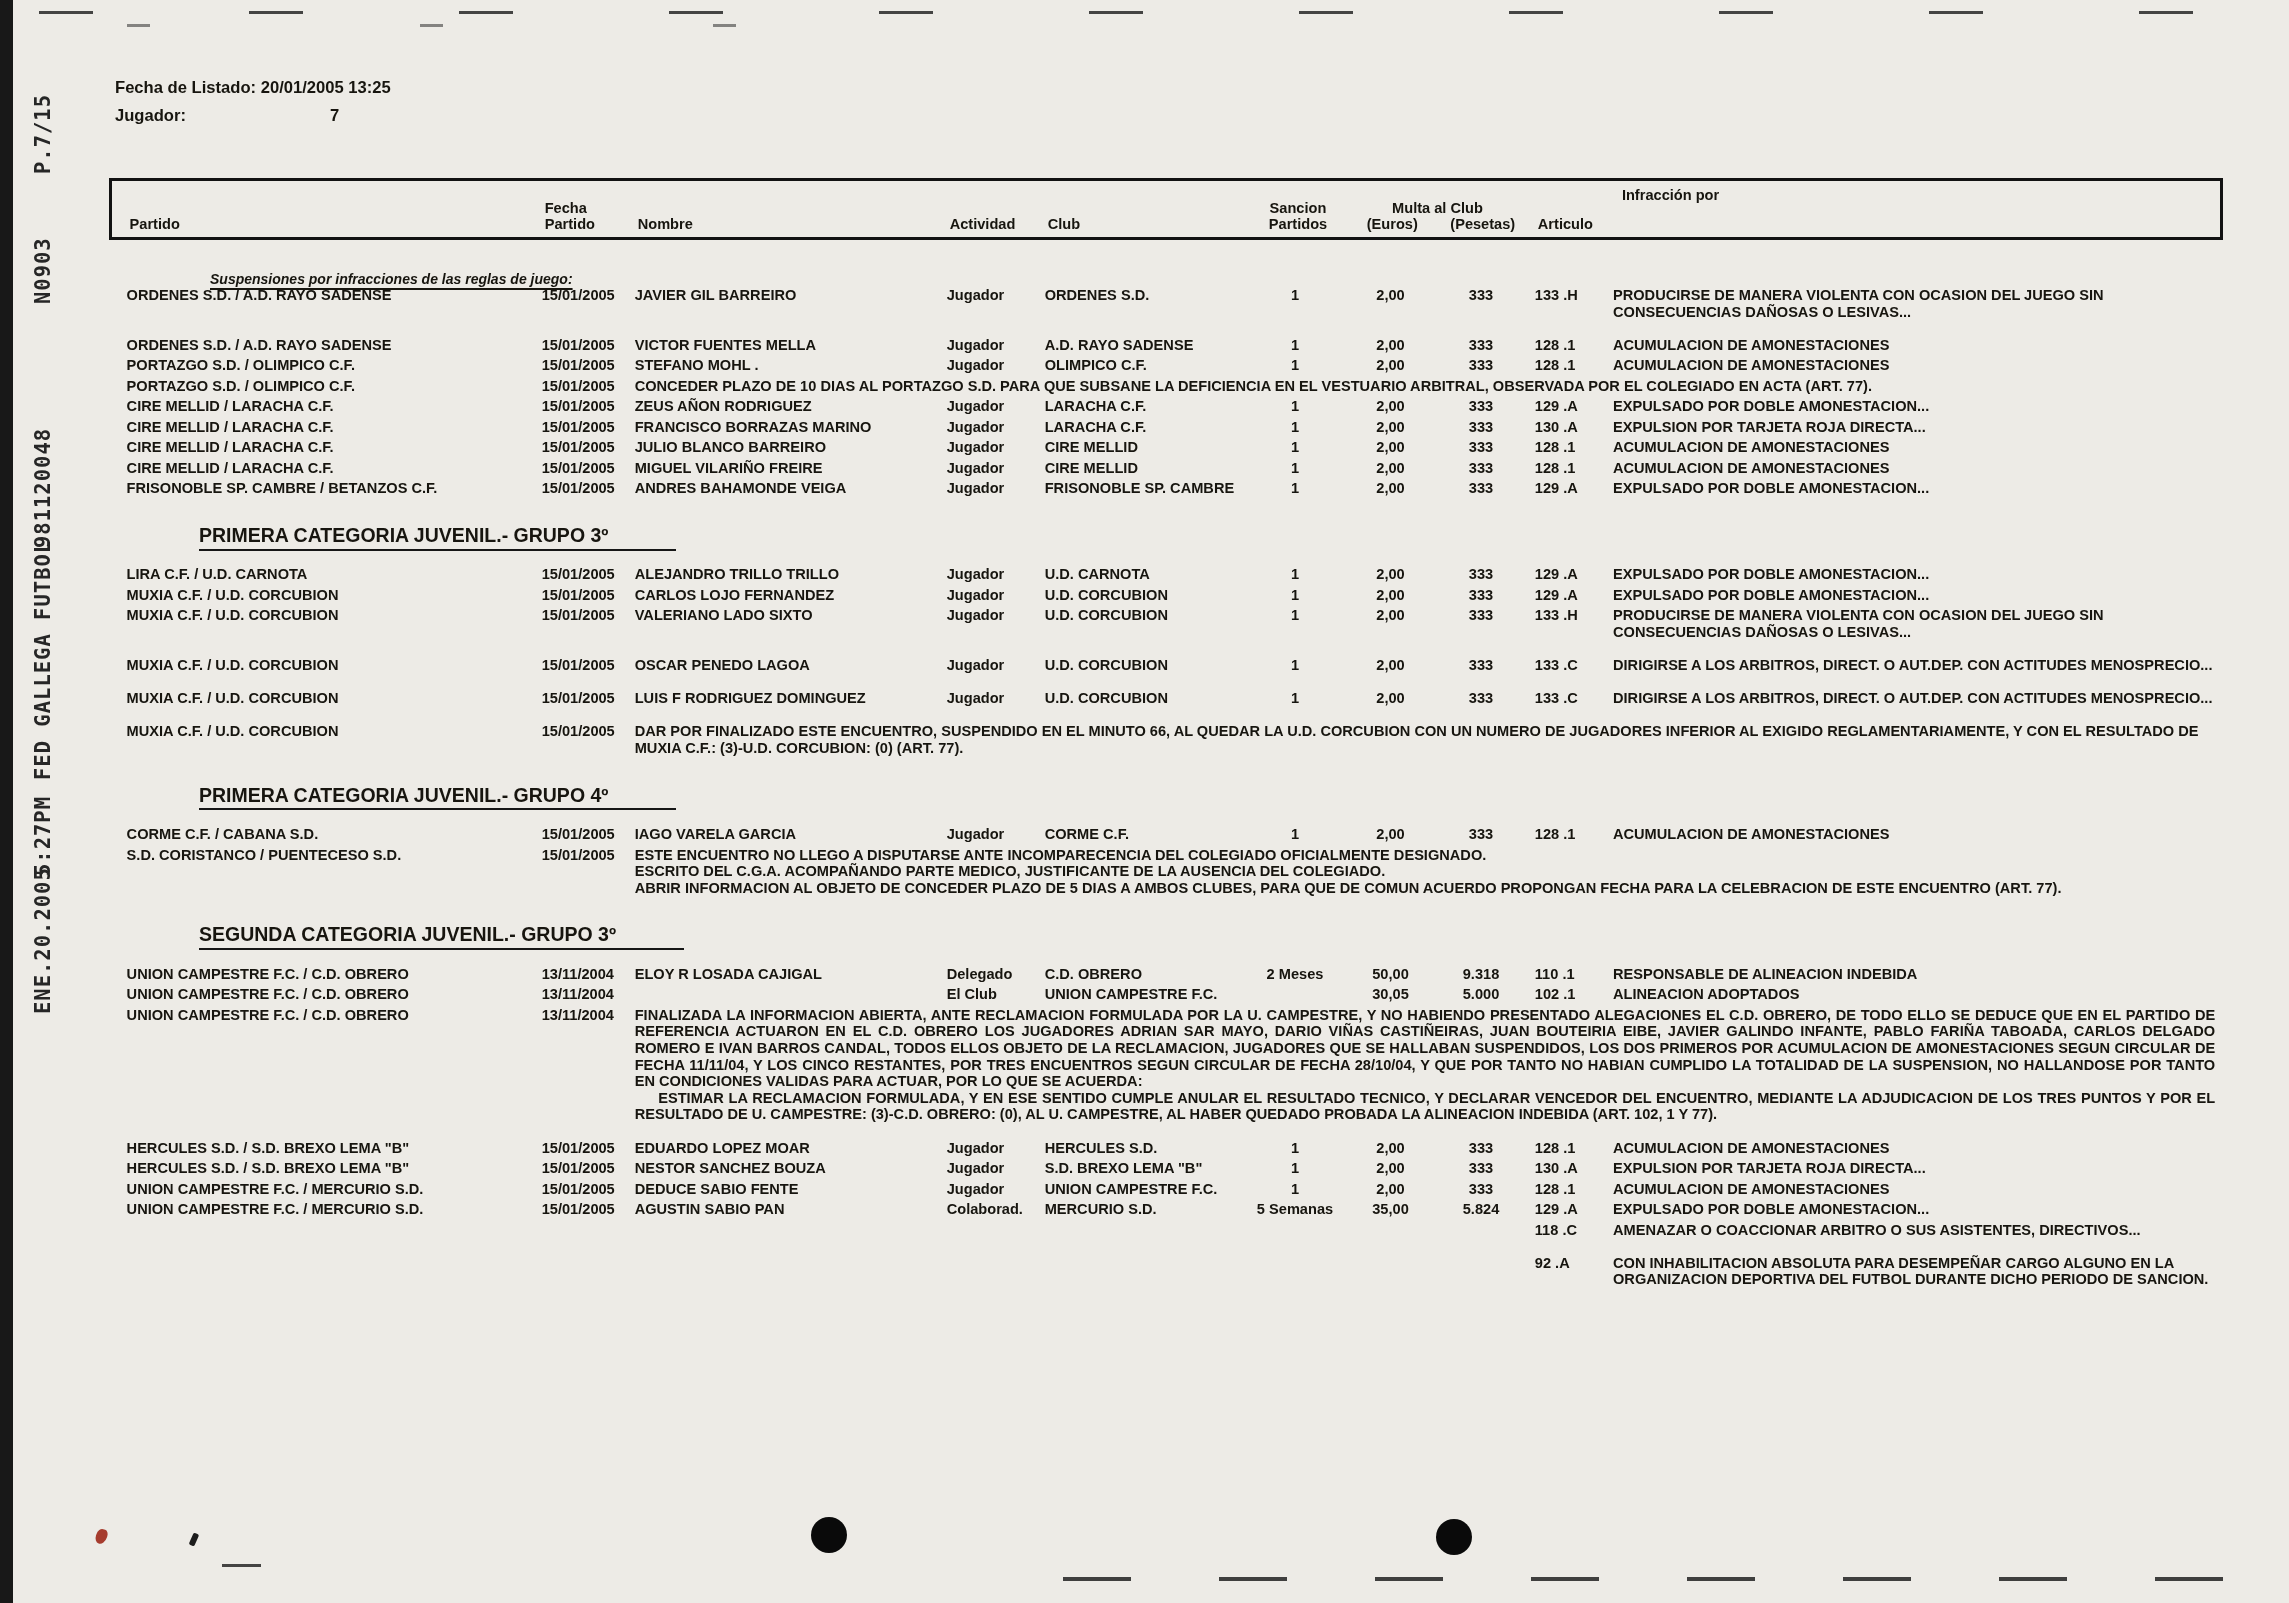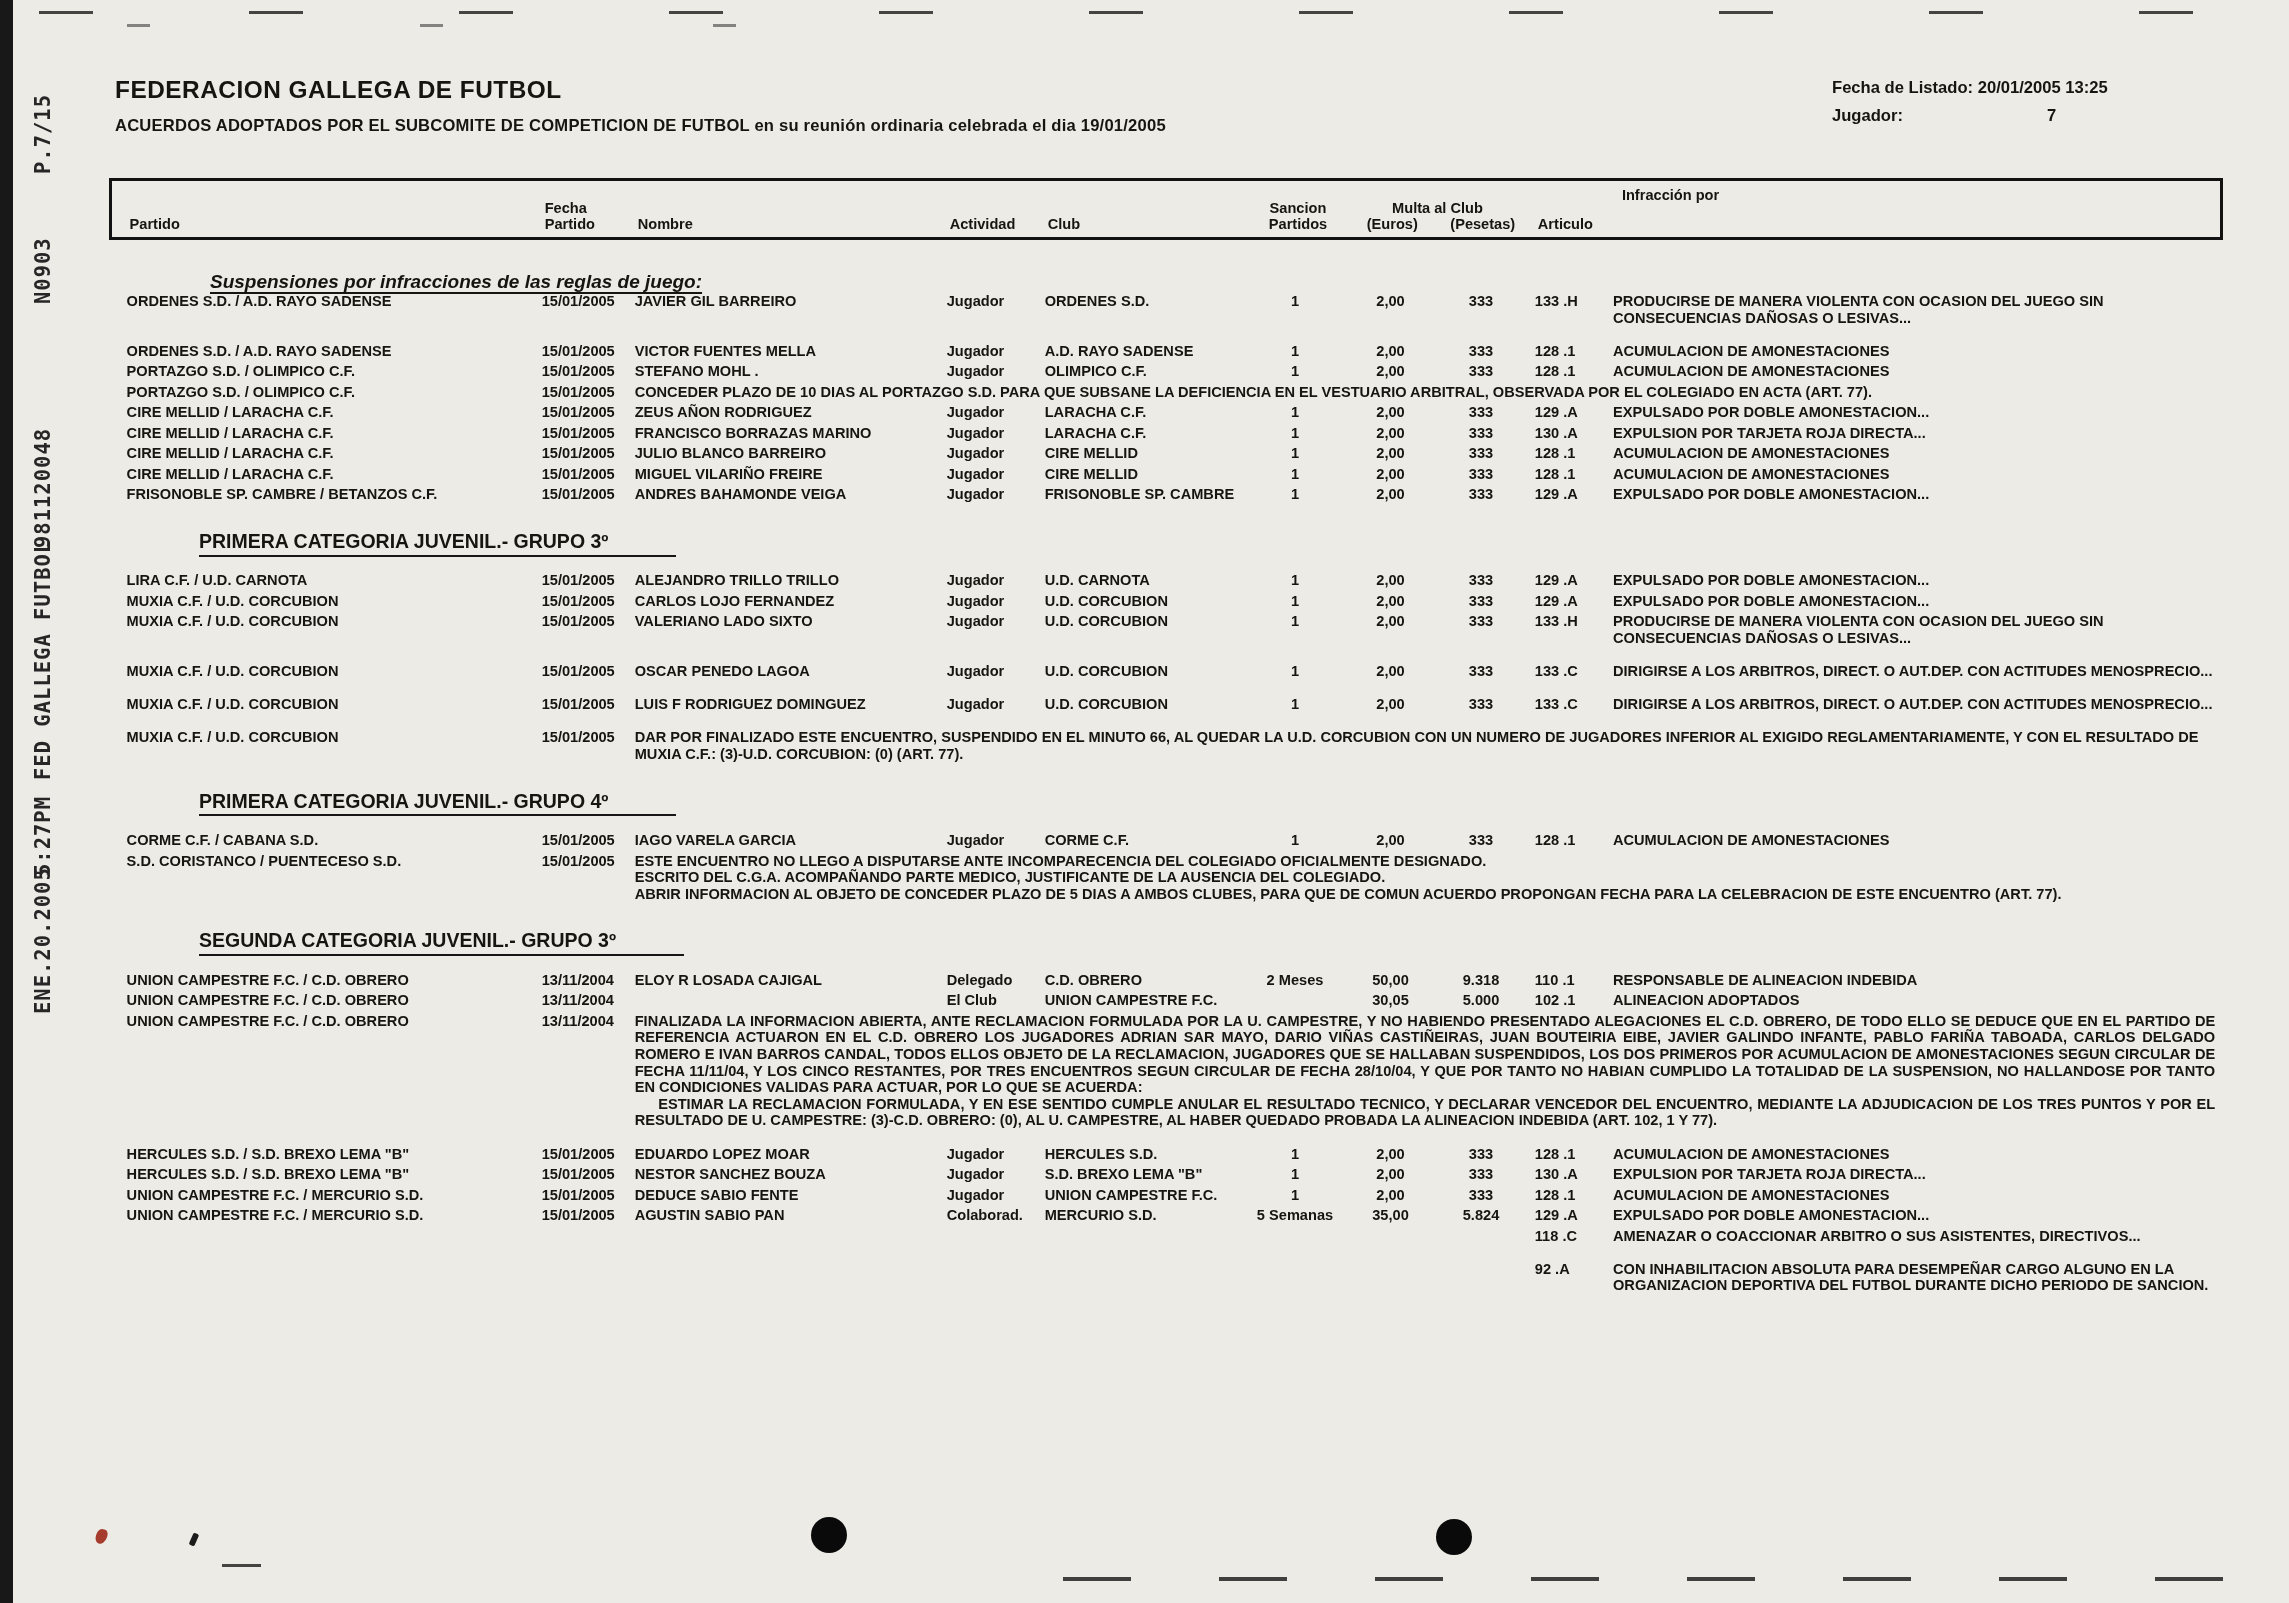--- a/index.html
+++ b/index.html
@@ -62,21 +62,21 @@
   .th-sancion { align-items:center; text-align:center; }
   .th-multa { grid-column:7/9; }
   .multa-top { text-align:center; }
   .multa-sub { display:flex; }
   .multa-sub span { width:50%; text-align:center; }
   .th-articulo { padding-left:9.8px;margin-top:16px; }
   .th-infraccion { justify-content:flex-start; padding-top:6.8px; padding-left:5.9px; }
 
   .intro {
     margin:31px 0 0 101px;
-    font-size:19px; font-weight:bold; font-style:italic;
+    font-size:14px; font-weight:bold; font-style:italic;
     text-decoration:underline; text-underline-offset:3.9px; text-decoration-thickness:2px;
   }
   .sec-heading { margin:27px 0 19.5px 90px; font-size:19.5px; font-weight:bold; }
   .sec-heading span { border-bottom:2.9px solid #161616; padding:0 68px 2.9px 0; }
 
   .row {
     display:grid;
     grid-template-columns:419px 93px 312px 98px 215px 98px 93px 88px 88px 1fr;
     font-size:14.6px; font-weight:bold; line-height:16.6px;
     margin-bottom:3.9px; align-items:start;
@@ -108,24 +108,20 @@
   <div class="hole h2"></div>
 
   <span class="fax-item fi0">ENE.20.2005</span>
   <span class="fax-item fi1">5:27PM</span>
   <span class="fax-item fi2">FED GALLEGA FUTBOL</span>
   <span class="fax-item fi3">981120048</span>
   <span class="fax-item fi4">N0903</span>
   <span class="fax-item fi5">P.7/15</span>
 
   <div class="doc-header">
-    <div class="dh-left">
-      <div class="doc-title">FEDERACION GALLEGA DE FUTBOL</div>
-      <div class="doc-subtitle">ACUERDOS ADOPTADOS POR EL SUBCOMITE DE COMPETICION DE FUTBOL en su reunión ordinaria celebrada el dia 19/01/2005</div>
-    </div>
     <div class="dh-right">
       <div>
         <span>Fecha de Listado:</span>
         <span>20/01/2005 13:25</span>
       </div>
       <div class="pag">
         <span>Jugador:</span><span class="pagval">7</span>
       </div>
     </div>
   </div>

